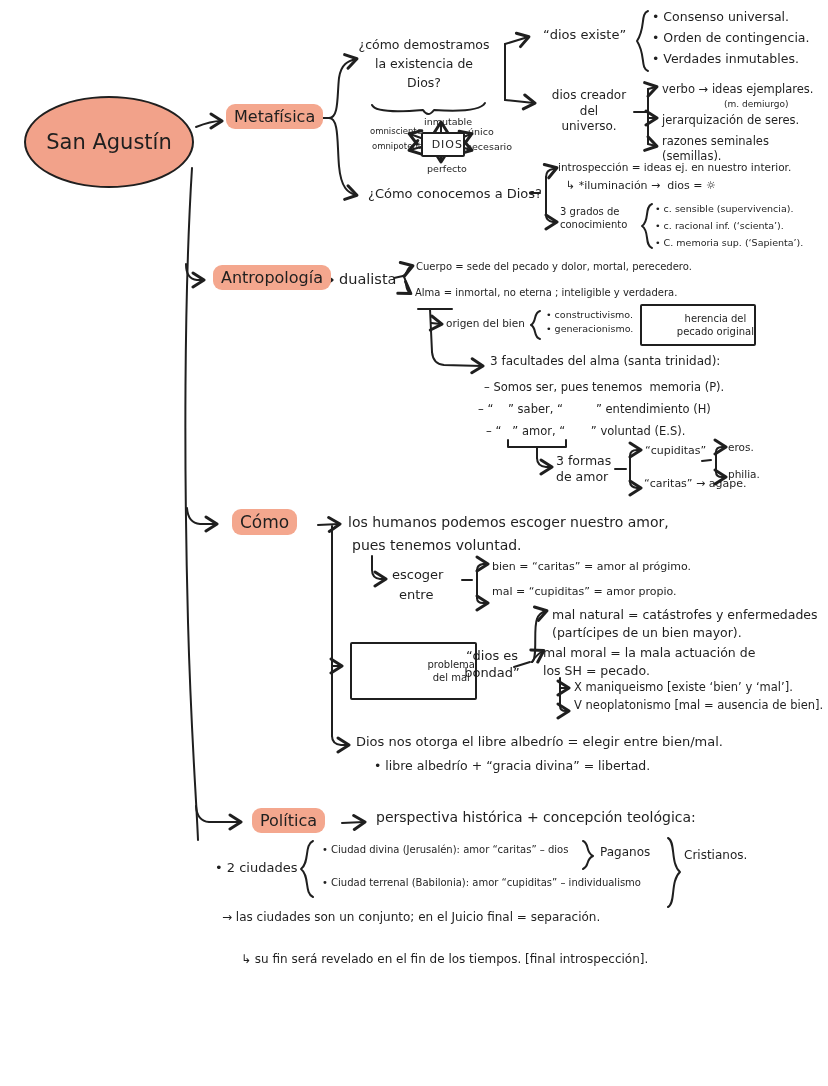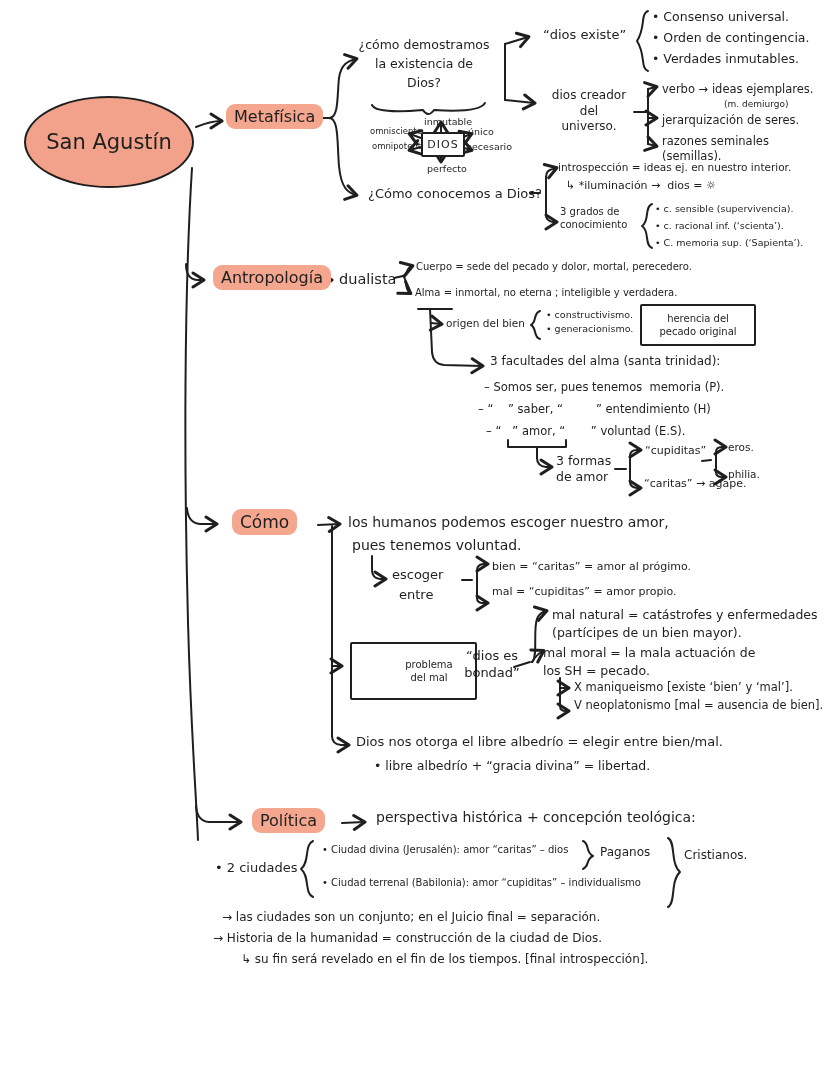--- a/index.html
+++ b/index.html
@@ -5,21 +5,21 @@
   html,body{margin:0;padding:0;background:#ffffff;}
   .canvas{position:relative;width:828px;height:1086px;background:#ffffff;overflow:hidden;
           font-family:"DejaVu Sans",sans-serif;color:#1f1f1f;}
   .t{position:absolute;white-space:pre-wrap;line-height:1.32;}
   .c{text-align:center;}
   .hl{background:#f4a78e;border-radius:9px;padding:2px 8px;}
   .ellipse{position:absolute;left:24px;top:96px;width:166px;height:88px;background:#f2a28a;
            border:2.5px solid #1f1f1f;border-radius:50%;display:flex;align-items:center;
            justify-content:center;font-size:21px;}
   .box{position:absolute;border:2px solid #1f1f1f;display:flex;align-items:center;
-       justify-content:center;text-align:center;background:#fff;border-radius:2px;}
+       justify-content:flex-end;text-align:center;background:#fff;border-radius:2px;}
   svg.lines{position:absolute;left:0;top:0;width:828px;height:1086px;pointer-events:none;}
   svg.lines path{stroke:#1f1f1f;stroke-width:2;fill:none;stroke-linecap:round;stroke-linejoin:round;}
 </style>
 </head>
 <body>
 
 <div class="canvas">
 
   <svg class="lines">
     <defs>
@@ -199,16 +199,15 @@
   <div class="t" style="left:374px;top:758px;font-size:12.5px;">• libre albedrío + “gracia divina” = libertad.</div>
 
   <div class="t hl" style="left:252px;top:808px;font-size:16px;">Política</div>
   <div class="t" style="left:376px;top:808px;font-size:14px;">perspectiva histórica + concepción teológica:</div>
   <div class="t" style="left:215px;top:859px;font-size:13px;">• 2 ciudades</div>
   <div class="t" style="left:322px;top:843px;font-size:10px;">• Ciudad divina (Jerusalén): amor “caritas” – dios</div>
   <div class="t" style="left:600px;top:845px;font-size:12px;">Paganos</div>
   <div class="t" style="left:322px;top:876px;font-size:10px;">• Ciudad terrenal (Babilonia): amor “cupiditas” – individualismo</div>
   <div class="t" style="left:684px;top:848px;font-size:12px;">Cristianos.</div>
   <div class="t" style="left:222px;top:910px;font-size:12px;">→ las ciudades son un conjunto; en el Juicio final = separación.</div>
-  <div class="t" style="left:213px;top:931px;font-size:12px;">→ Historia de la humanidad = construcción de la ciudad de Dios.</div>
   <div class="t" style="left:241px;top:952px;font-size:12px;">↳ su fin será revelado en el fin de los tiempos. [final introspección].</div>
 
 </div>
 
 </body></html>

